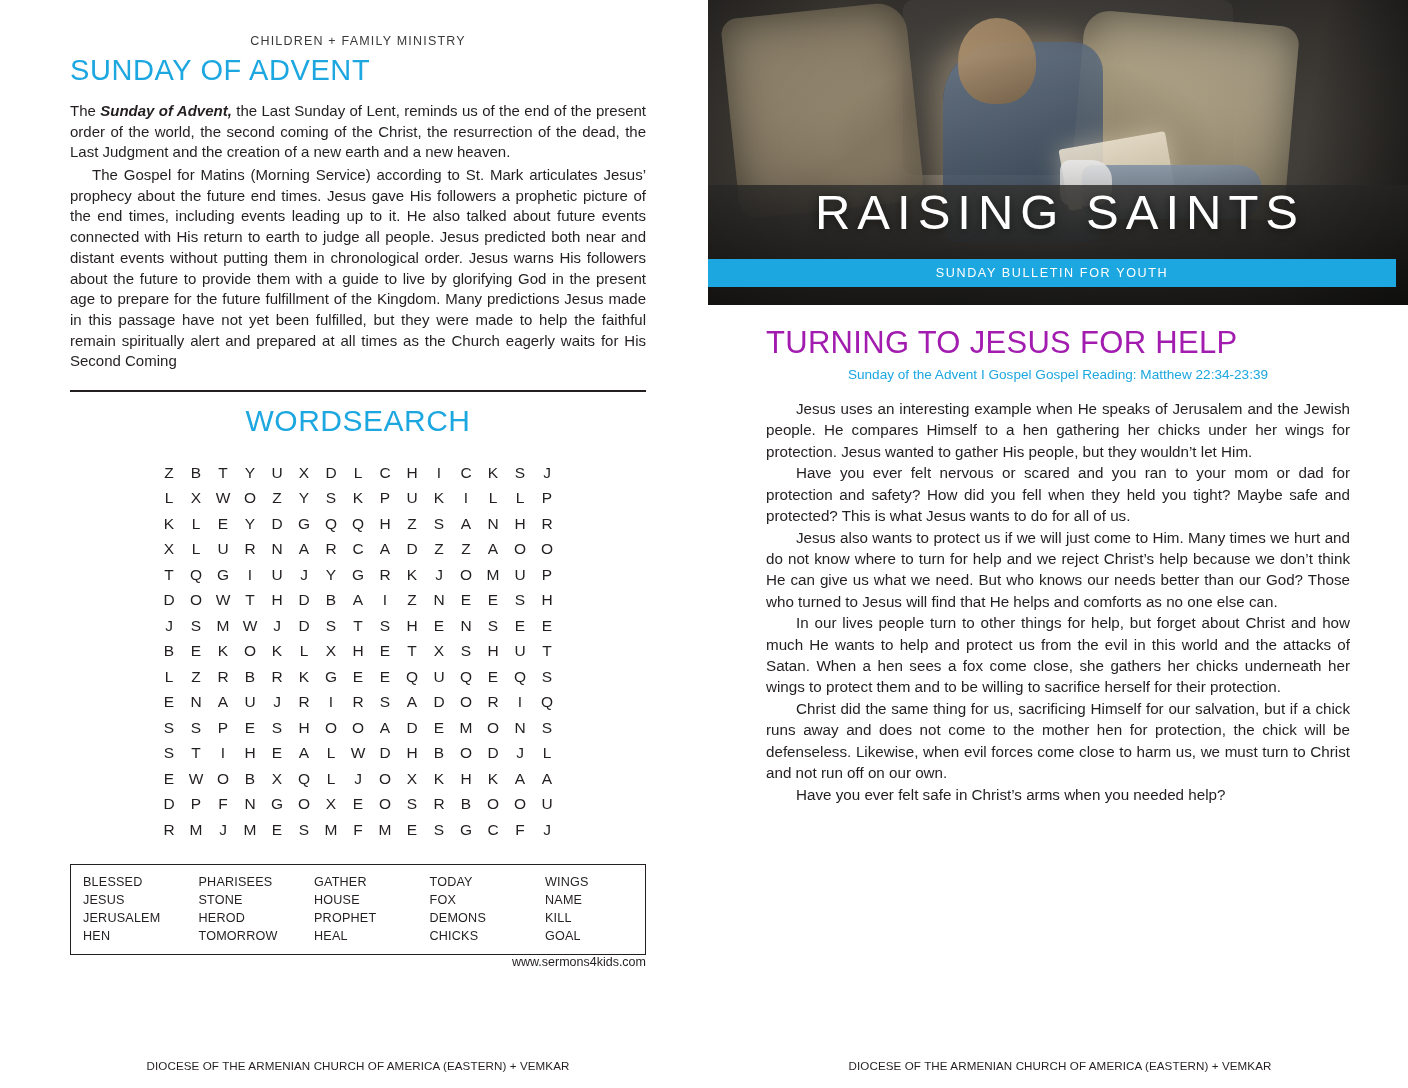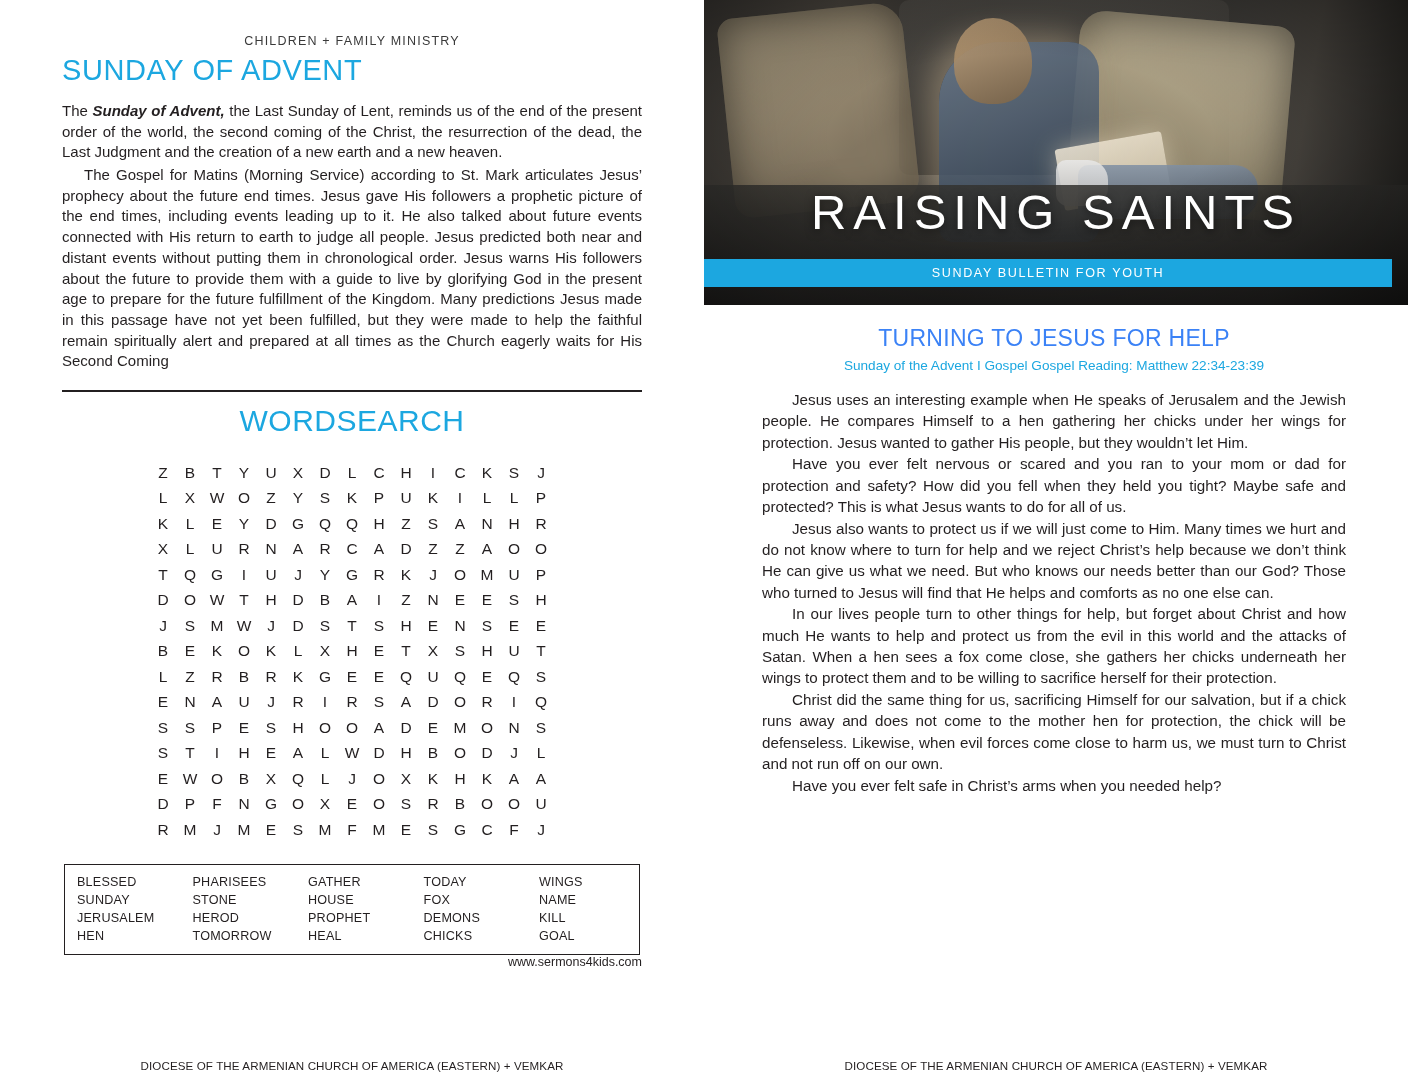--- a/index.html
+++ b/index.html
@@ -9,20 +9,21 @@
     background: #ffffff;
     font-family: "Liberation Sans", sans-serif;
     color: #231f20;
   }
   .page {
     position: relative;
     width: 1408px;
     height: 1088px;
     display: flex;
     overflow: hidden;
+    padding-left: 8px;
   }
   .col {
     position: relative;
     height: 100%;
   }
   .col-left {
     width: 704px;
     padding: 26px 62px 0 62px;
   }
   .col-right {
@@ -231,23 +232,22 @@
   .hero-band span {
     color: #ffffff;
     font-size: 12.6px;
     letter-spacing: 1.6px;
   }
 
   .right-body {
     padding: 0 62px 0 58px;
   }
   .right-title {
-    text-align: center;
-    font-size: 23px;
-    color: #3b82f6;
+    font-size: 31px;
+    color: #a21caf;
     letter-spacing: 0.3px;
     font-weight: normal;
     margin: 20px 0 6px 0;
   }
   .right-sub {
     text-align: center;
     font-size: 13.6px;
     color: #1ca7e0;
     margin: 0 0 16px 0;
   }
@@ -547,21 +547,21 @@
       <table class="words">
         <tbody id="words-body">
             <tr>
               <td class="c0">BLESSED</td>
               <td class="c1">PHARISEES</td>
               <td class="c2">GATHER</td>
               <td class="c3">TODAY</td>
               <td class="c4">WINGS</td>
             </tr>
             <tr>
-              <td class="c0">SUNDAY</td>
+              <td class="c0">JESUS</td>
               <td class="c1">STONE</td>
               <td class="c2">HOUSE</td>
               <td class="c3">FOX</td>
               <td class="c4">NAME</td>
             </tr>
             <tr>
               <td class="c0">JERUSALEM</td>
               <td class="c1">HEROD</td>
               <td class="c2">PROPHET</td>
               <td class="c3">DEMONS</td>

